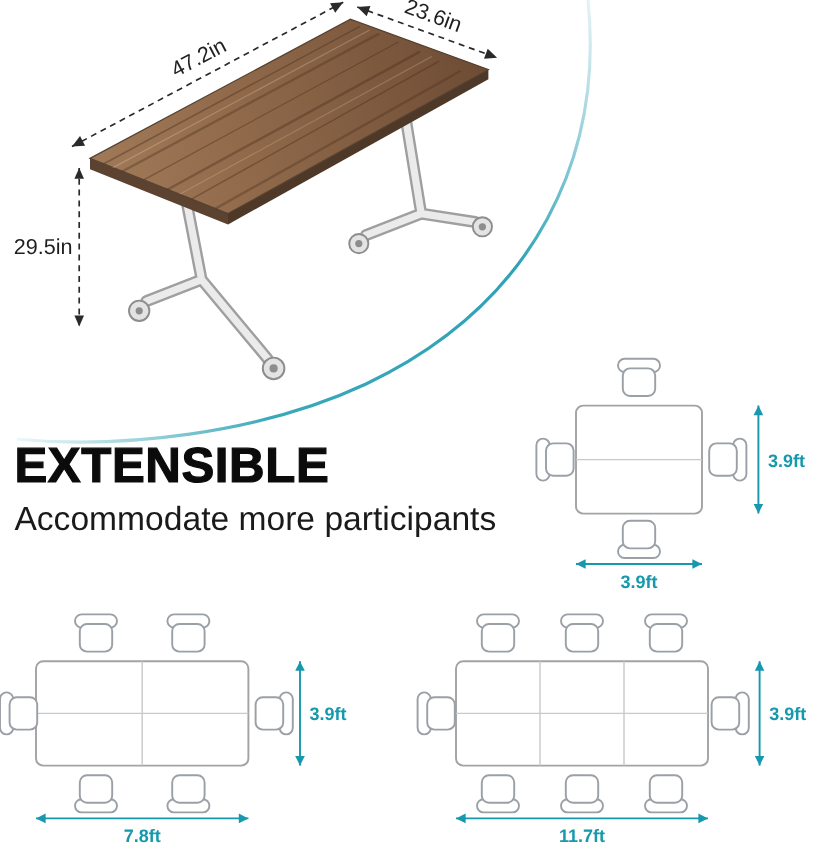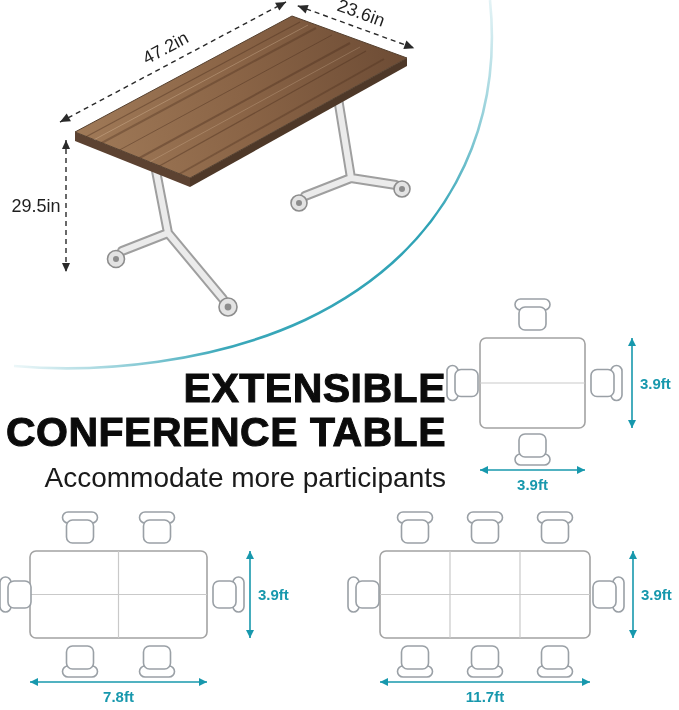--- a/index.html
+++ b/index.html
@@ -2,21 +2,21 @@
 <html><head>
 <meta charset="utf-8">
 <style>
   html,body { margin:0; padding:0; }
   body {
     width:679px; height:710px; position:relative; overflow:hidden;
     background:#ffffff; font-family:"Liberation Sans", sans-serif;
   }
   .abs { position:absolute; }
   svg { display:block; }
-  .headline-block { left:0; top:366px; width:446px; text-align:right; color:#0b0b0b; }
+  .headline-block { left:12px; top:366px; width:446px; text-align:left; color:#0b0b0b; }
   .headline-line {
     font-weight:bold; font-size:41px; line-height:1.08; letter-spacing:.5px;
     -webkit-text-stroke:1px currentColor;
   }
   .headline-sub { font-size:28px; margin-top:7px; color:#1a1a1a; }
   .dim-label { font-size:15px; font-weight:bold; }
   .prod-label { font-size:18px; }
 </style>
 </head>
 <body>
@@ -112,21 +112,20 @@
     <g>
       <line x1="66" y1="140" x2="66" y2="272" stroke="#2a2a2a" stroke-width="1.4" stroke-dasharray="5 4"></line>
       <polygon points="66,140 62,149 70,149" fill="#2a2a2a"></polygon>
       <polygon points="66,272 62,263 70,263" fill="#2a2a2a"></polygon>
       <text class="prod-label" x="36" y="212" text-anchor="middle" fill="#1f1f1f">29.5in</text>
     </g>
   </svg>
 
   <div class="abs headline-block">
     <div class="headline-line">EXTENSIBLE</div>
-    <div class="headline-line">CONFERENCE TABLE</div>
     <div class="headline-sub">Accommodate more participants</div>
   </div>
 
   <svg class="abs" style="left:440px;top:288px" width="239" height="205" viewBox="0 0 239 205">
     <g>
       <rect x="40" y="50" width="105" height="90" rx="6" fill="#ffffff" stroke="#a3a3a3" stroke-width="1.6"></rect>
       <line x1="40" y1="95" x2="145" y2="95" stroke="#c9c9c9" stroke-width="1.2"></line>
     </g>
     <use href="#chair-shape" transform="translate(92.5,27)"></use>
     <use href="#chair-shape" transform="translate(92.5,161) rotate(180)"></use>

